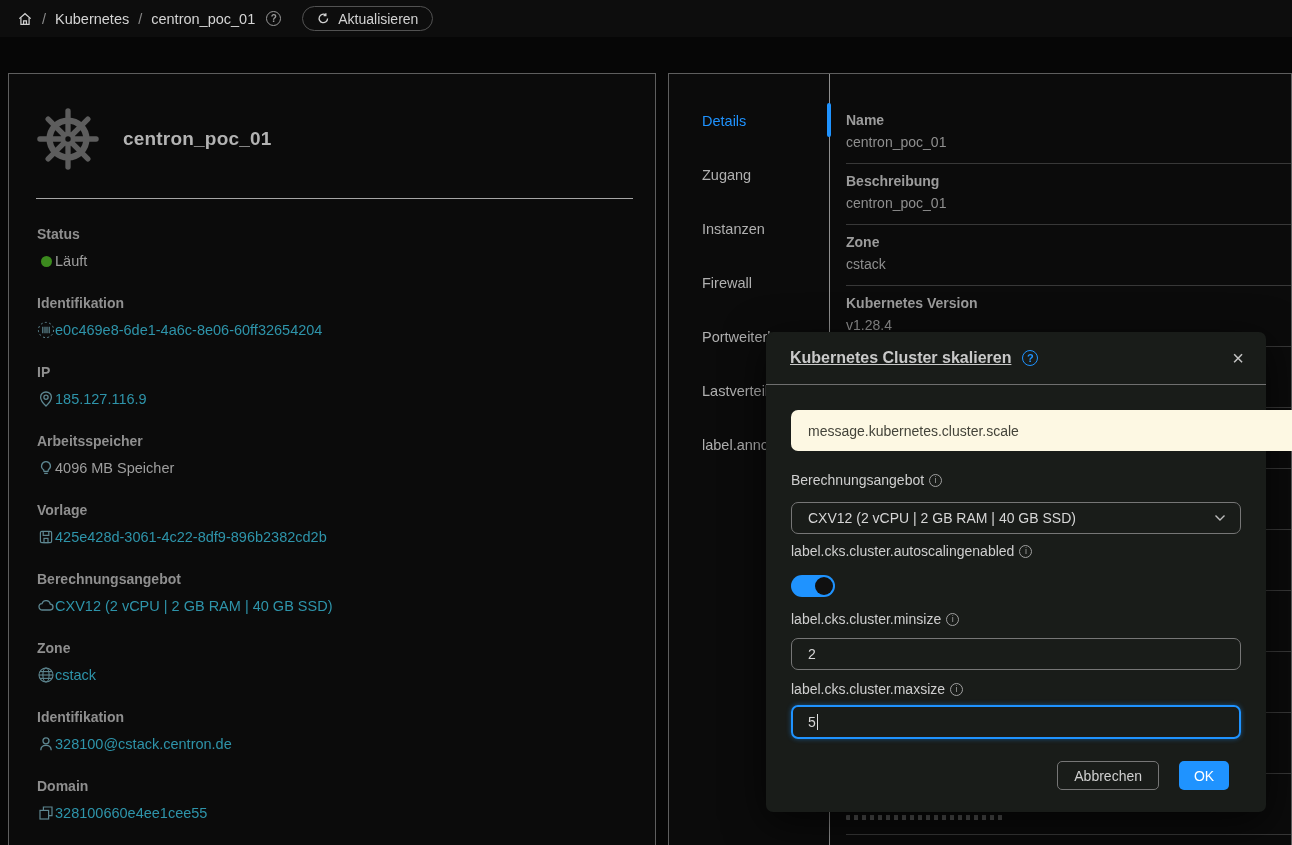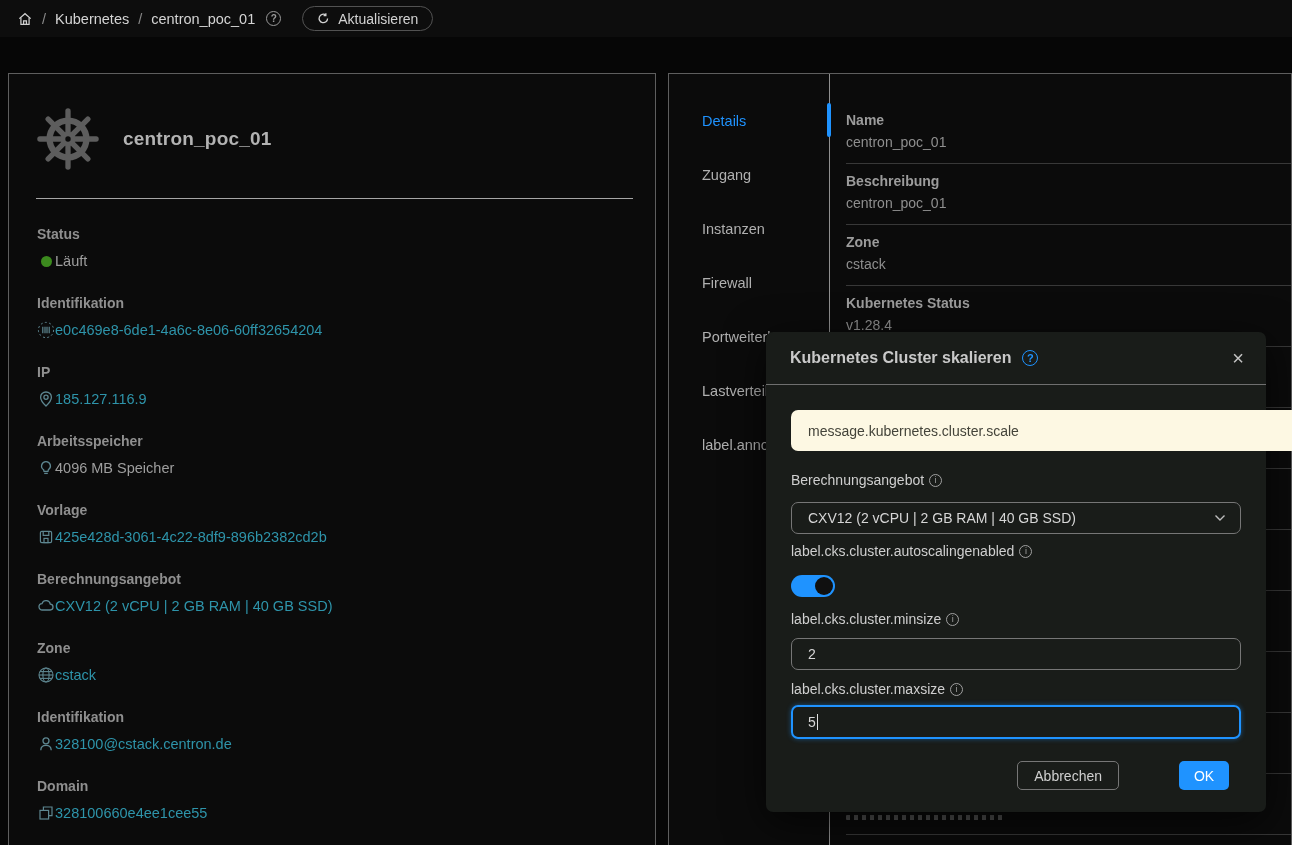--- a/index.html
+++ b/index.html
@@ -82,21 +82,21 @@
   .modal {
     position: absolute; left: 766px; top: 332px; width: 500px; height: 480px;
     background: #191c19; border-radius: 7px;
     box-shadow: 0 10px 42px rgba(0,0,0,.68);
     z-index: 5;
   }
   .modal-head {
     height: 53px; display: flex; align-items: center;
     padding: 0 22px 0 24px; border-bottom: 1px solid #6f6f6f;
   }
-  .modal-title { font-size: 16px; font-weight: 700; color: #c9c9c9; margin-right: 9px; }
+  .modal-title { font-size: 16px; font-weight: 700; color: #c9c9c9; margin-right: 9px; text-decoration: underline; }
   .help-badge.blue { width: 16px; height: 16px; border: 1.3px solid #1f93ff; color: #1f93ff; font-size: 11px; }
   .modal-close { margin-left: auto; color: #c4c4c4; font-size: 20px; line-height: 20px; cursor: pointer; }
 
   .alert {
     position: absolute; left: 25px; top: 78px; width: 544px; height: 41px;
     background: #fdf8e3; border-radius: 7px;
     color: #44443a; font-size: 14px;
     display: flex; align-items: center; padding-left: 17px;
   }
   .flabel { position: absolute; left: 25px; font-size: 14px; color: #cfcfcf; display: flex; align-items: center; gap: 5px; }
@@ -122,21 +122,21 @@
     border: 1px solid #767676; border-radius: 7px; background: transparent;
     display: flex; align-items: center; padding-left: 16px;
     color: #d6d6d6; font-size: 14px; cursor: text;
   }
   .tinput.focused { height: 34px; border: 2px solid #1f93ff; box-shadow: 0 0 5px rgba(31,147,255,.45); padding-left: 15px; }
   .caret { width: 1.5px; height: 16px; background: #e0e0e0; margin-left: 1px; }
 
   .modal-actions { position: absolute; right: 37px; top: 429px; display: flex; gap: 20px; }
   .btn { height: 29px; border-radius: 5px; font-size: 14px; font-family: inherit; cursor: pointer; display: inline-flex; align-items: center; justify-content: center; }
   .btn-cancel { padding: 0 16px; border: 1px solid #767676; background: transparent; color: #d0d0d0; }
-  .btn-ok { width: 50px; border: none; background: #1f93ff; color: #ffffff; margin-left: 40px; }
+  .btn-ok { width: 50px; border: none; background: #1f93ff; color: #ffffff; }
 
   svg { display: block; }
 </style>
 </head>
 <body>
 
 <header class="topbar">
   <span class="icon-btn">
     <svg width="16" height="16" viewBox="0 0 18 18" fill="none" stroke="#cfcfcf" stroke-width="1.4">
       <path d="M2.6 8.6 L9 3 L15.4 8.6"></path>
@@ -328,21 +328,21 @@
     </div>
     <div class="drow" style="top:99px">
       <div class="dlabel">Beschreibung</div>
       <div class="dvalue">centron_poc_01</div>
     </div>
     <div class="drow" style="top:160px">
       <div class="dlabel">Zone</div>
       <div class="dvalue">cstack</div>
     </div>
     <div class="drow" style="top:221px">
-      <div class="dlabel">Kubernetes Status</div>
+      <div class="dlabel">Kubernetes Version</div>
       <div class="dvalue">v1.28.4</div>
     </div>
 
     <div class="rdiv" style="top:89px"></div>
     <div class="rdiv" style="top:150px"></div>
     <div class="rdiv" style="top:211px"></div>
     <div class="rdiv" style="top:272px"></div>
     <div class="rdiv" style="top:333px"></div>
     <div class="rdiv" style="top:394px"></div>
     <div class="rdiv" style="top:455px"></div>

